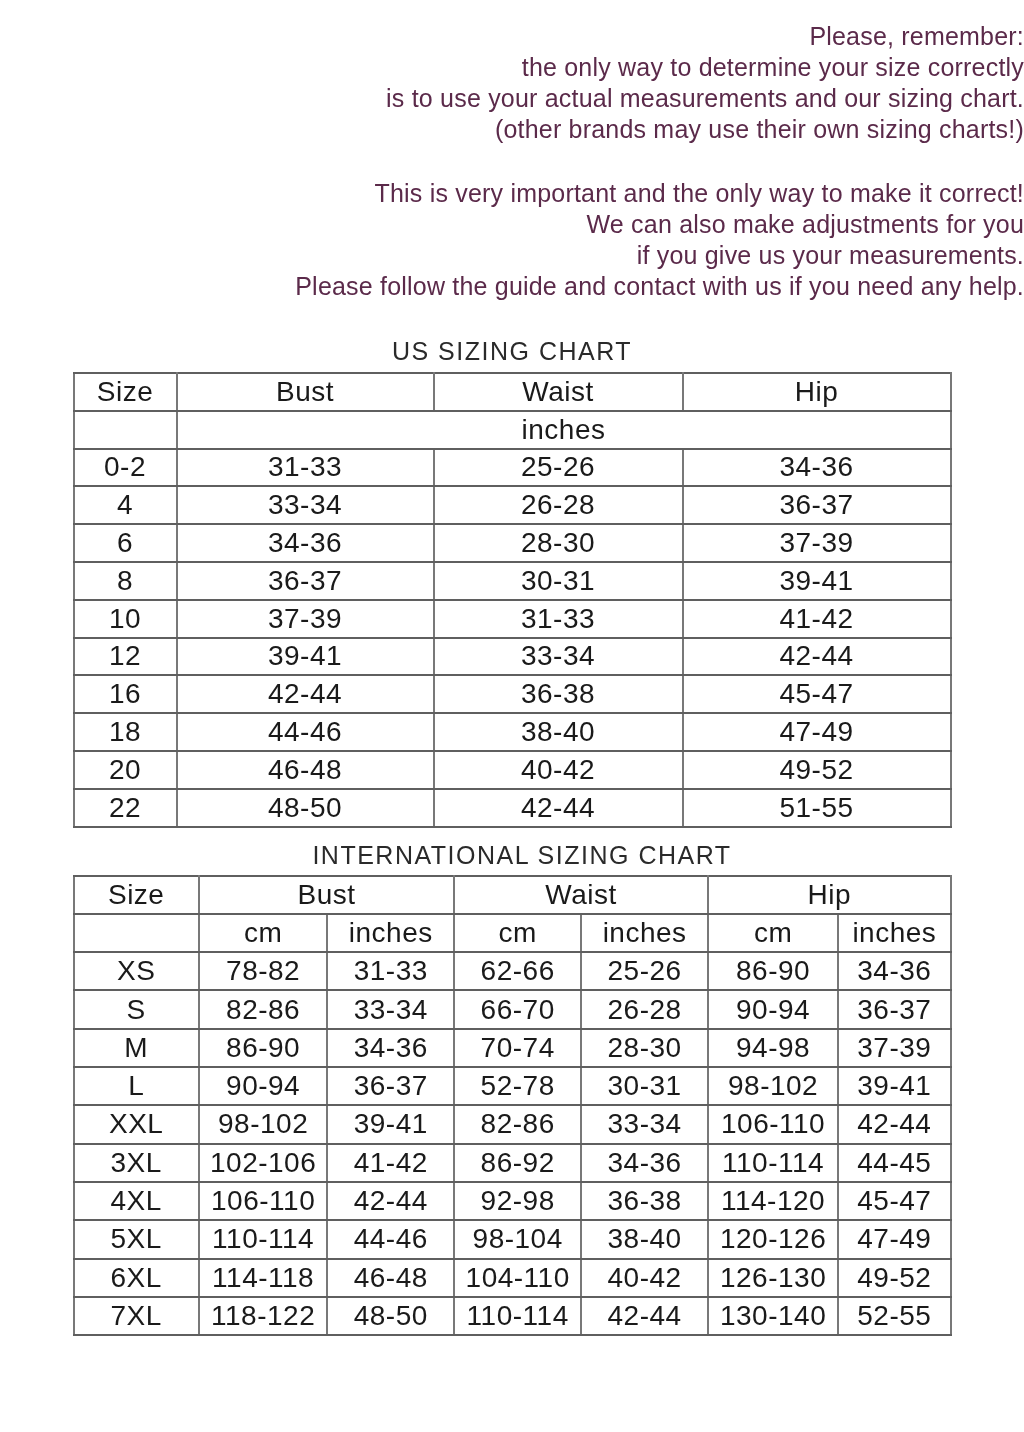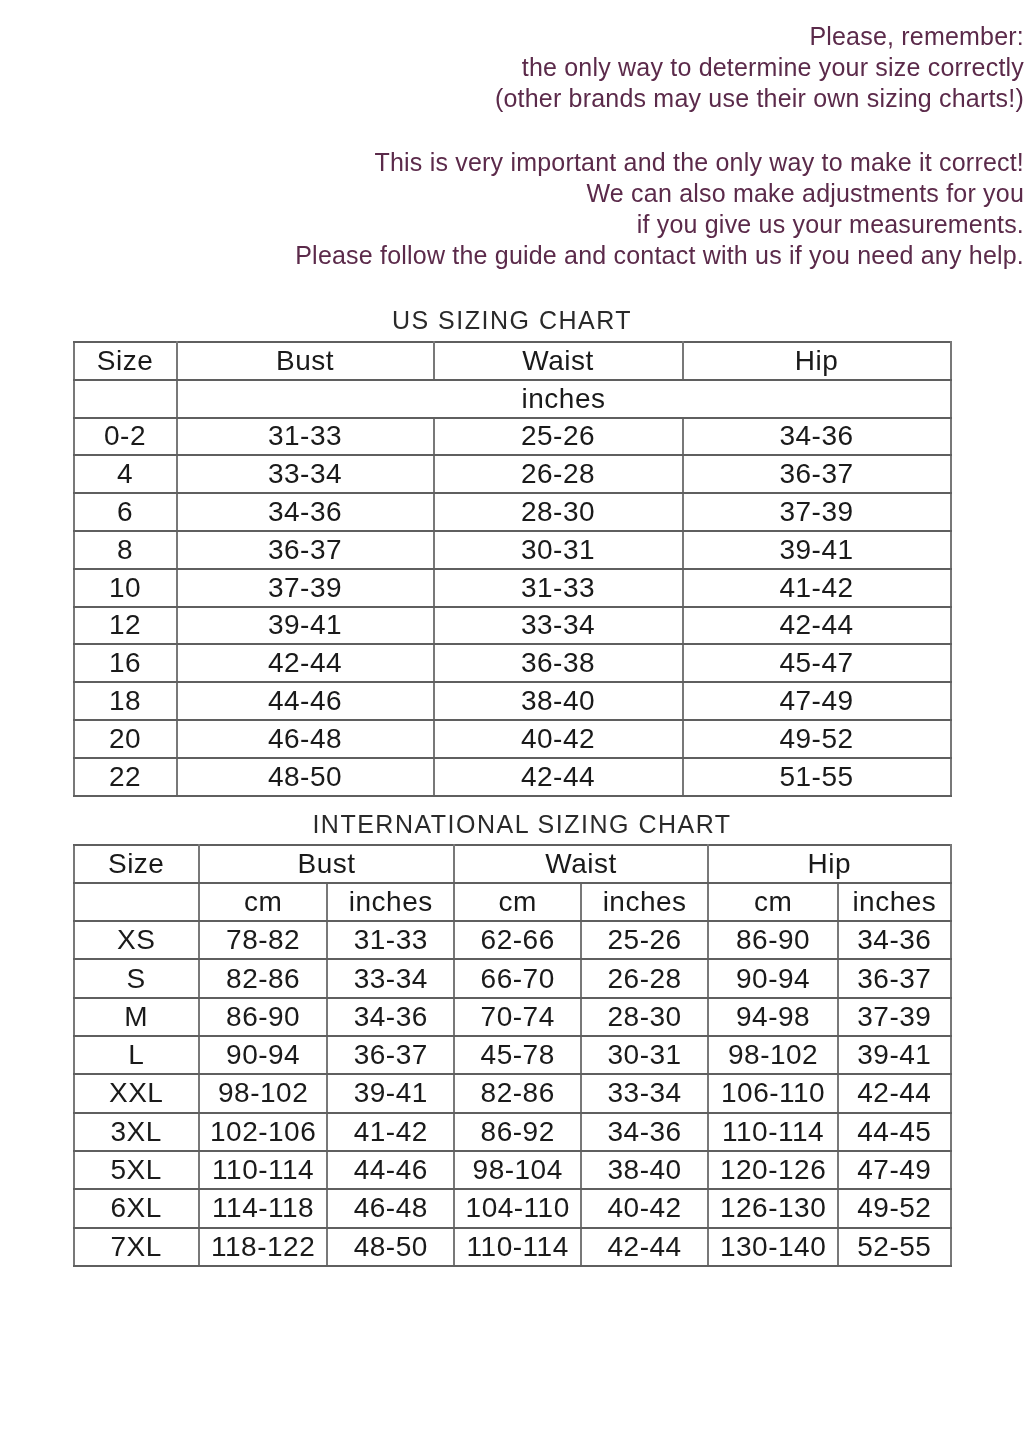--- a/index.html
+++ b/index.html
@@ -69,20 +69,21 @@
 </style>
 </head>
 <body>
 
 <div class="page">
 
   <div class="intro">
     <div class="intro-para">
       <div class="intro-line">Please, remember:</div>
       <div class="intro-line">the only way to determine your size correctly</div>
+      <div class="intro-line">is to use your actual measurements and our sizing chart.</div>
       <div class="intro-line">(other brands may use their own sizing charts!)</div>
     </div>
     <div class="intro-para">
       <div class="intro-line">This is very important and the only way to make it correct!</div>
       <div class="intro-line">We can also make adjustments for you</div>
       <div class="intro-line">if you give us your measurements.</div>
       <div class="intro-line">Please follow the guide and contact with us if you need any help.</div>
     </div>
   </div>
 
@@ -225,21 +226,21 @@
           <td>34-36</td>
           <td>70-74</td>
           <td>28-30</td>
           <td>94-98</td>
           <td>37-39</td>
         </tr>
         <tr>
           <td>L</td>
           <td>90-94</td>
           <td>36-37</td>
-          <td>45-78</td>
+          <td>52-78</td>
           <td>30-31</td>
           <td>98-102</td>
           <td>39-41</td>
         </tr>
         <tr>
           <td>XXL</td>
           <td>98-102</td>
           <td>39-41</td>
           <td>82-86</td>
           <td>33-34</td>
@@ -247,20 +248,29 @@
           <td>42-44</td>
         </tr>
         <tr>
           <td>3XL</td>
           <td>102-106</td>
           <td>41-42</td>
           <td>86-92</td>
           <td>34-36</td>
           <td>110-114</td>
           <td>44-45</td>
+        </tr>
+        <tr>
+          <td>4XL</td>
+          <td>106-110</td>
+          <td>42-44</td>
+          <td>92-98</td>
+          <td>36-38</td>
+          <td>114-120</td>
+          <td>45-47</td>
         </tr>
         <tr>
           <td>5XL</td>
           <td>110-114</td>
           <td>44-46</td>
           <td>98-104</td>
           <td>38-40</td>
           <td>120-126</td>
           <td>47-49</td>
         </tr>

